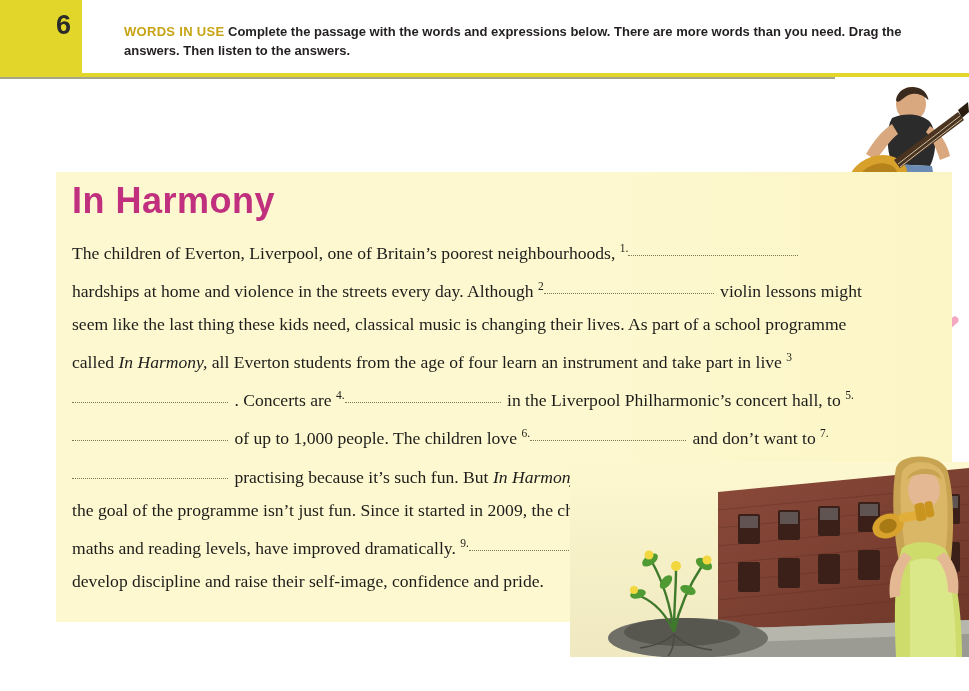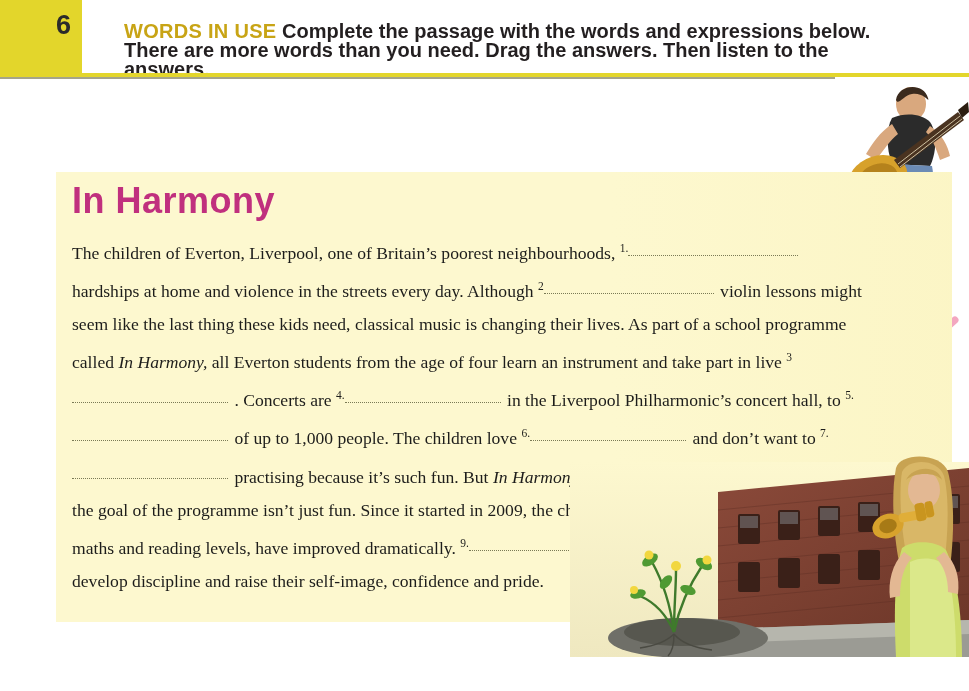--- a/index.html
+++ b/index.html
@@ -37,21 +37,21 @@
     font-weight: bold;
     font-size: 27px;
     color: #2b2b2b;
     line-height: 1;
   }
   .header-text {
     position: absolute;
     left: 124px; top: 22px;
     width: 790px;
     font-family: "Liberation Sans", sans-serif;
-    font-size: 20px;
+    font-size: 13px;
     line-height: 19px;
     color: #231f20;
     font-weight: bold;
   }
   .header-text .wiu {
     color: #c8a415;
     font-weight: bold;
     letter-spacing: 0.3px;
   }
   .header-rule {

